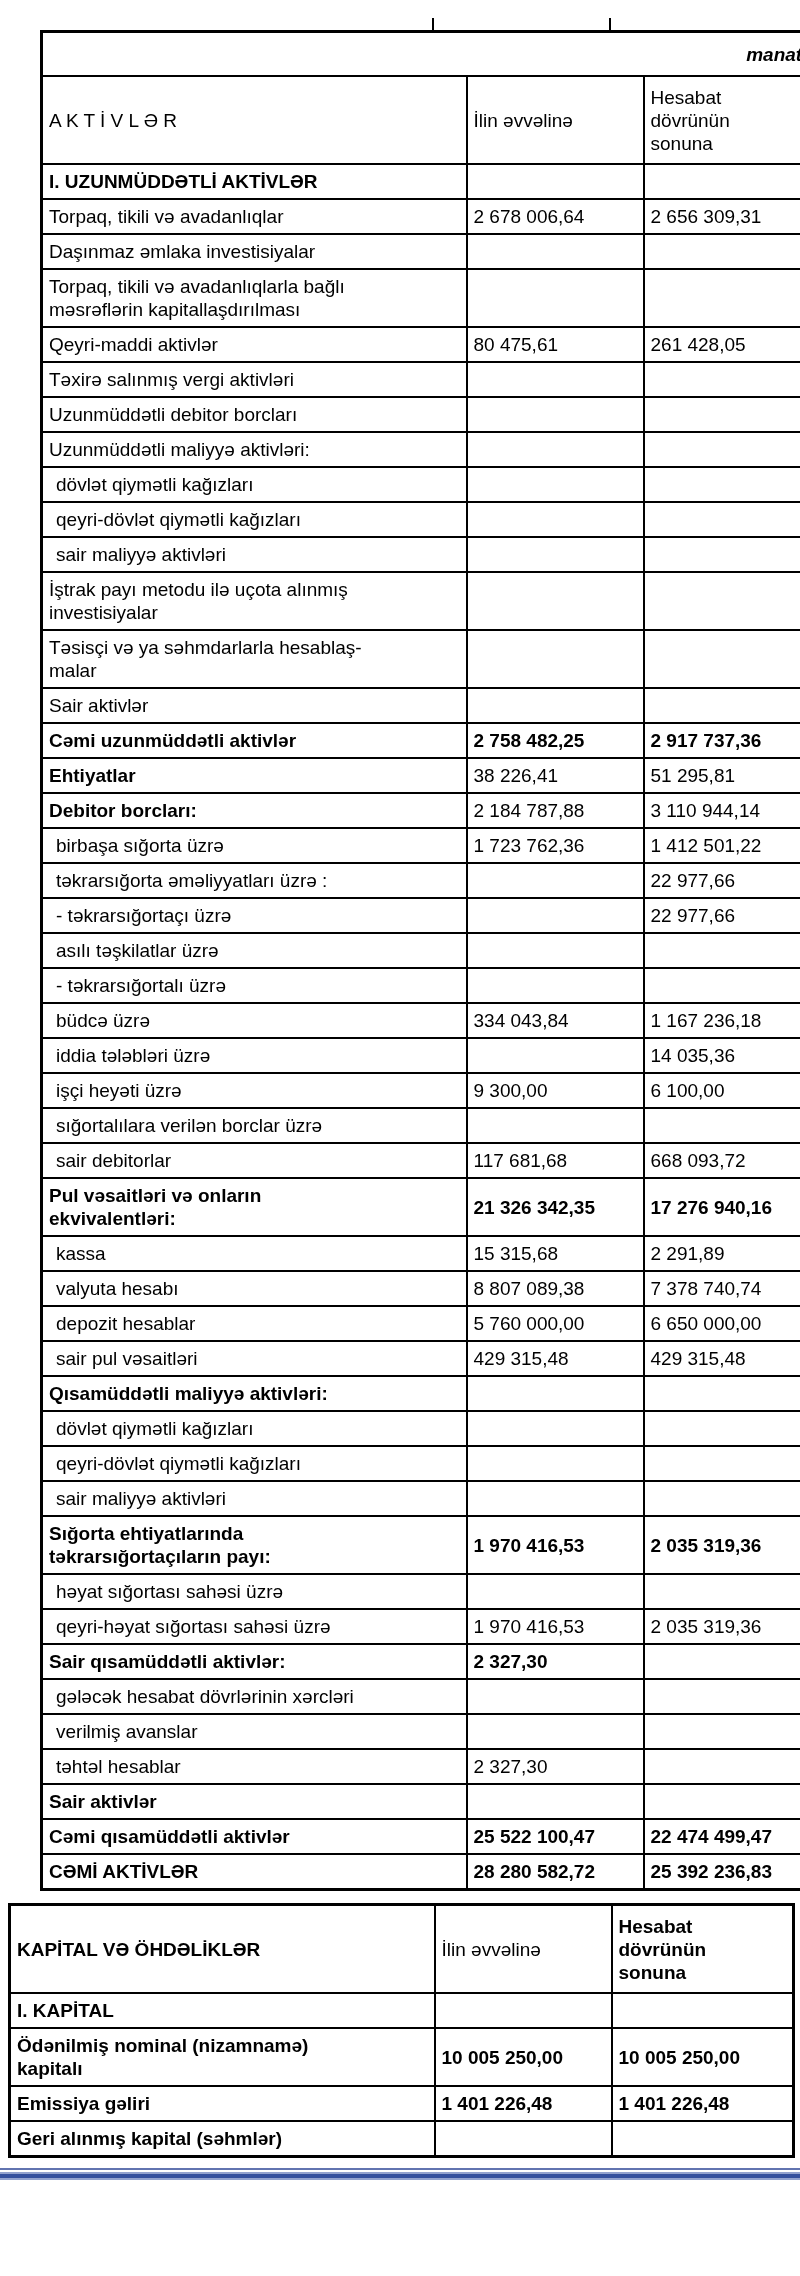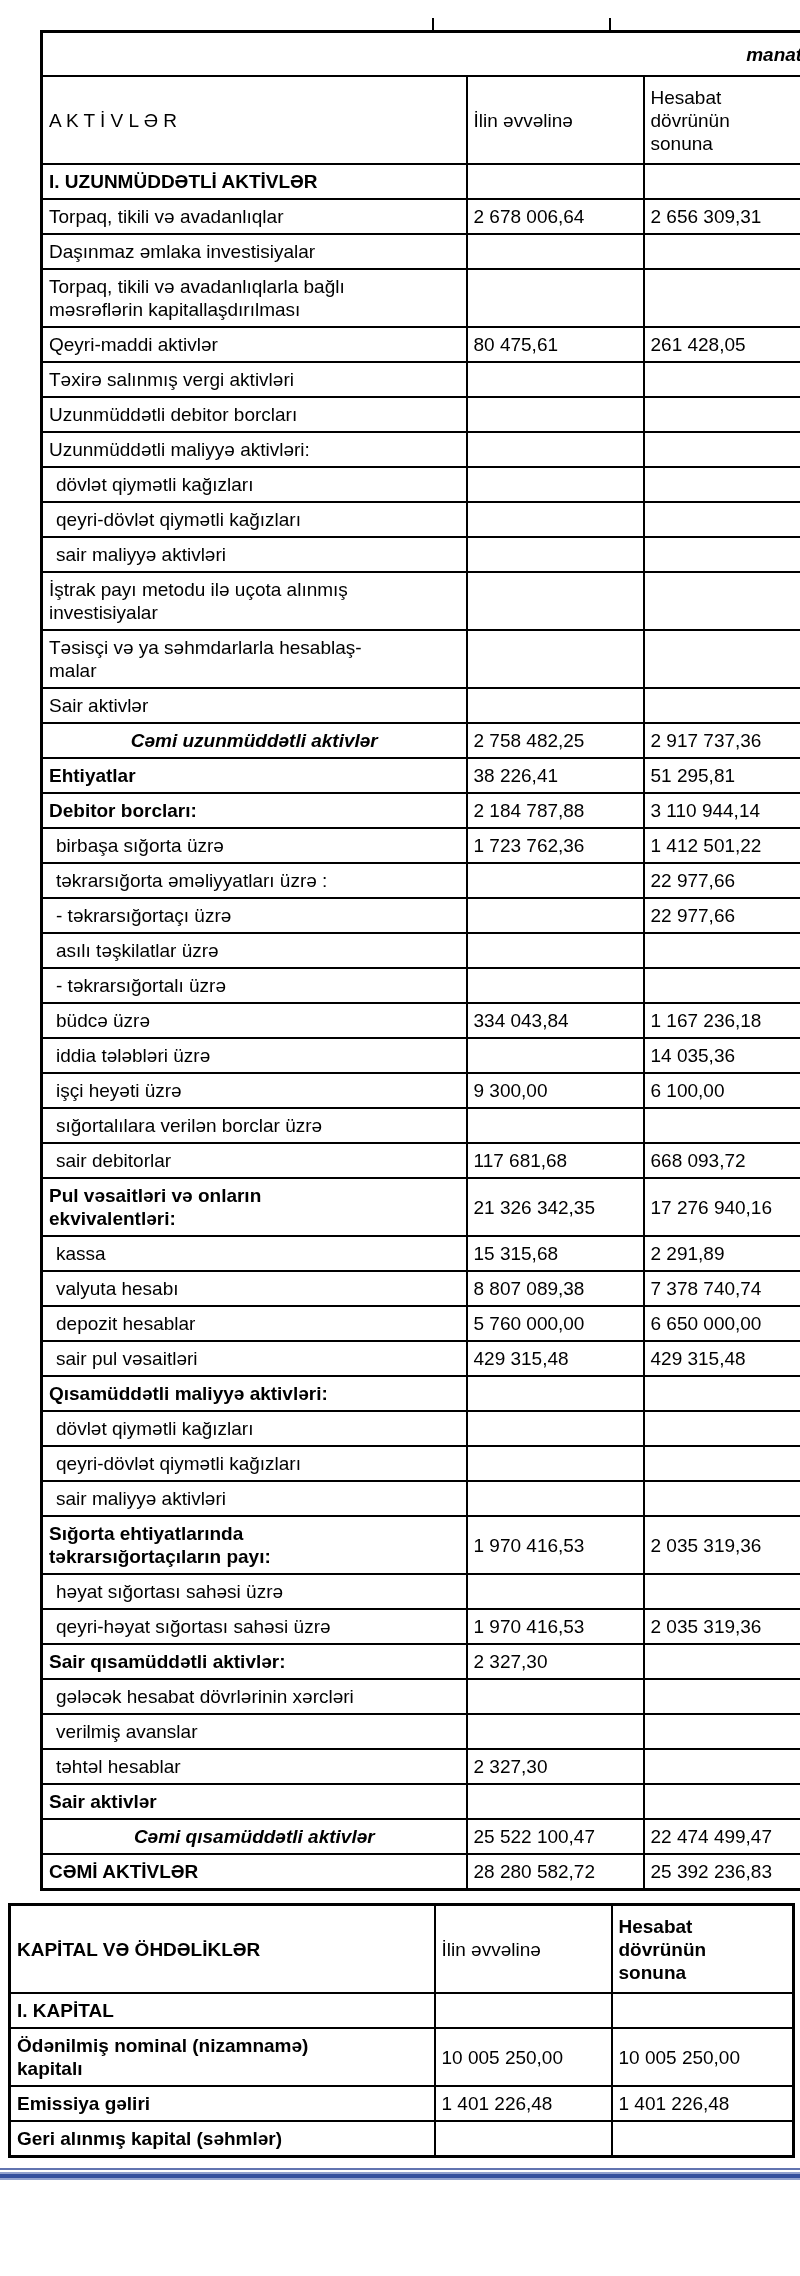--- a/index.html
+++ b/index.html
@@ -43,24 +43,24 @@
     vertical-align:middle;
   }
   
   .head-row td{height:76px;vertical-align:middle;}
   .head-row td.title-bold{font-weight:bold;}
   .head-row td.col-end-bold{font-weight:bold;}
 
   
   .row-section .lbl{font-weight:bold;}
   .row-bold .lbl{font-weight:bold;}
-  .row-total .lbl{font-weight:bold;font-style:italic;text-align:center;}
+  .row-total .lbl{font-weight:bold;}
   .row-indent .lbl{padding-left:13px;}
   .val{vertical-align:bottom;}
-  .val.vb{font-weight:normal;border-radius:14px;}
+  .val.vb{font-weight:bold;border-radius:14px;}
 
   .blue-rule{
     width:800px;
     height:14px;
     margin-top:10px;
     background:linear-gradient(to bottom,
       #6274b0 0px, #6274b0 2px,
       #ffffff 2px, #ffffff 4px,
       #93a3cf 4px, #93a3cf 6px,
       #35519e 6px, #35519e 10px,

